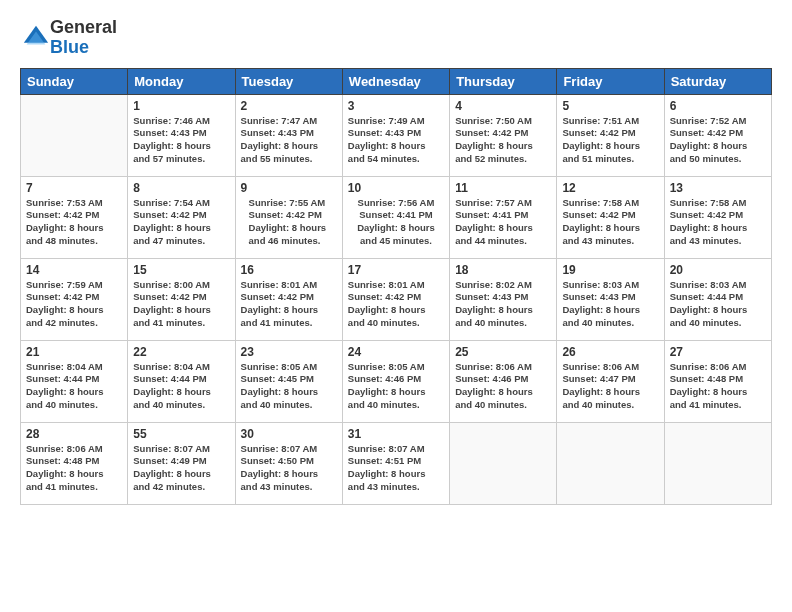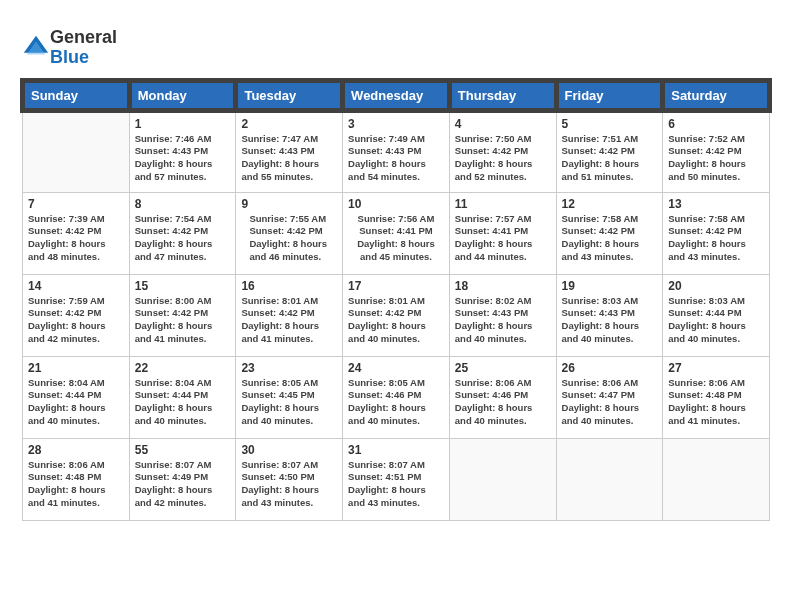--- a/index.html
+++ b/index.html
@@ -6,21 +6,21 @@
     body {
       width: 792px;
       height: 612px;
       font-family: Arial, sans-serif;
       background: #fff;
       overflow: hidden;
     }
     .page {
       width: 792px;
       height: 458px;
-      padding: 28px 20px 10px 20px;
+      padding: 18px 20px 10px 20px;
       display: flex;
       flex-direction: column;
     }
     .header {
       display: flex;
       align-items: flex-start;
       justify-content: space-between;
       margin-bottom: 10px;
     }
     .logo {
@@ -66,21 +66,21 @@
       border-collapse: collapse;
       width: 100%;
       table-layout: fixed;
     }
     .calendar th {
       background-color: #2a6ebb;
       color: white;
       text-align: left;
       padding: 5px 6px;
       font-size: 13px;
-      border: 5px solid #404040;
+      border: 1px solid #404040;
     }
     .calendar td {
       border: 1px solid #ccc;
       vertical-align: top;
       padding: 4px 5px;
       font-size: 10px;
       color: #333;
       height: 82px;
     }
     .calendar td.empty {
@@ -171,21 +171,21 @@
             <span class="day-number">6</span>
             <div class="day-info" style="white-space: pre-line;">Sunrise: 7:52 AM
 Sunset: 4:42 PM
 Daylight: 8 hours
 and 50 minutes.</div>
           </td>
         </tr>
         <tr>
           <td>
             <span class="day-number">7</span>
-            <div class="day-info" style="white-space: pre-line;">Sunrise: 7:39 AM
+            <div class="day-info" style="white-space: pre-line;">Sunrise: 7:53 AM
 Sunset: 4:42 PM
 Daylight: 8 hours
 and 48 minutes.</div>
           </td>
           <td>
             <span class="day-number">8</span>
             <div class="day-info" style="white-space: pre-line;">Sunrise: 7:54 AM
 Sunset: 4:42 PM
 Daylight: 8 hours
 and 47 minutes.</div>

